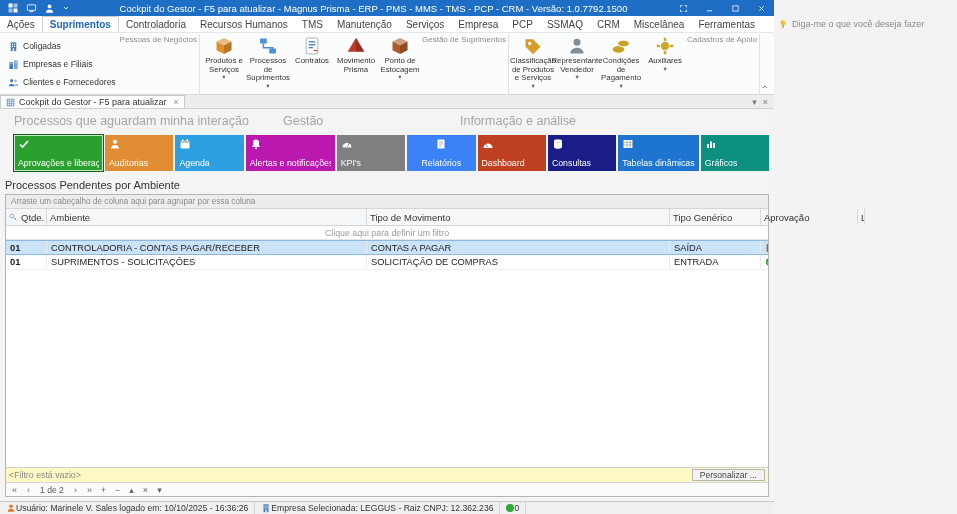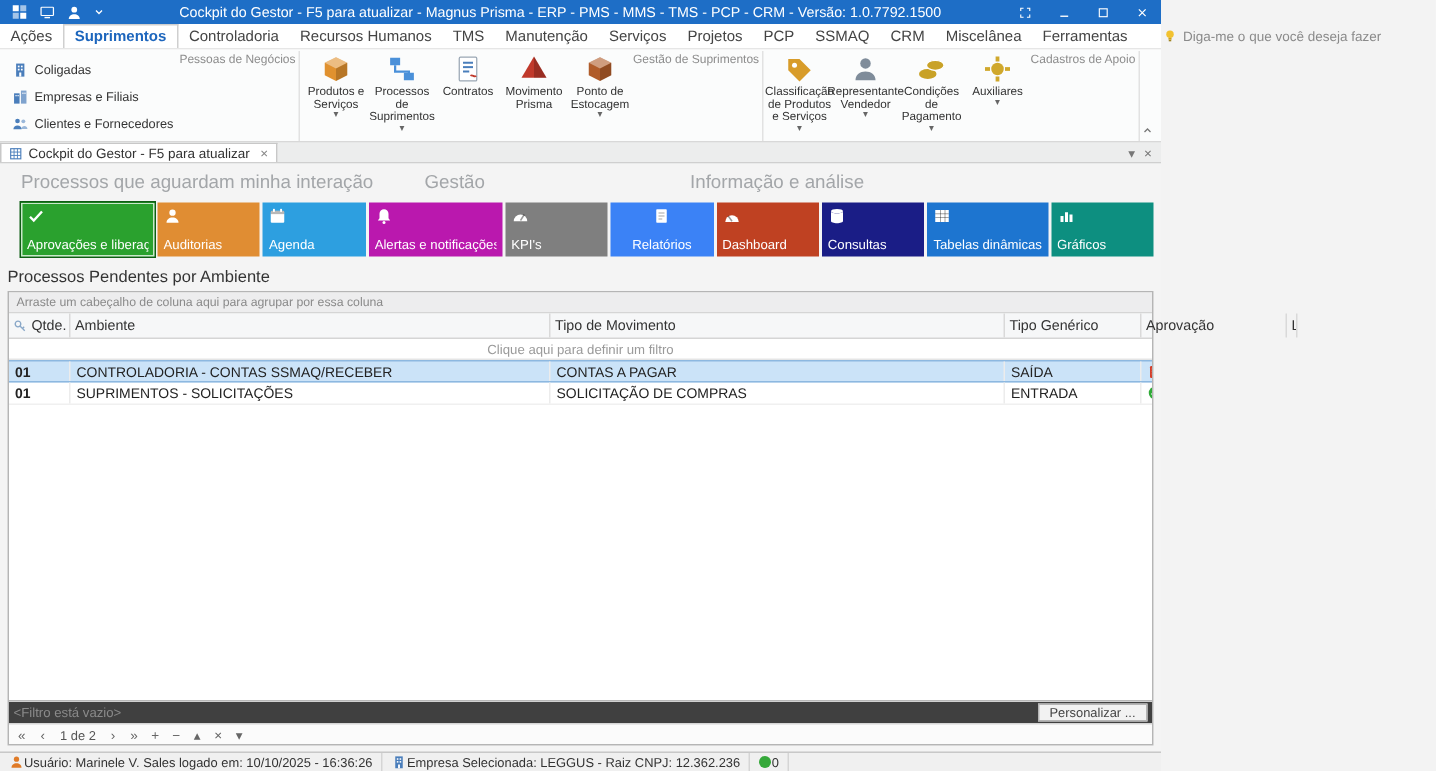--- a/index.html
+++ b/index.html
@@ -55,21 +55,21 @@
   .grid { flex:1; border:1px solid #b5b5b5; background:#fff; display:flex; flex-direction:column; min-height:0; }
   .group-panel { height:14px; flex:none; background:#ededee; border-bottom:1px solid #d5d5d5; font-size:8.2px; color:#8a8a8a; display:flex; align-items:center; padding-left:5px; }
   .hdr { flex:none; display:grid; grid-template-columns:41px 320px 303px 91px 97px 1fr; height:17px; background:#f6f7f8; border-bottom:1px solid #d5d5d5; font-size:9.5px; color:#333; }
   .hdr .cell { border-right:1px solid #d9d9d9; display:flex; align-items:center; gap:3px; padding:0 3px; white-space:nowrap; overflow:hidden; }
   .filter-row { flex:none; height:14px; border-bottom:1px solid #e5e5e5; display:flex; align-items:center; justify-content:center; font-size:8.8px; color:#9a9a9a; }
   .grid-rows { flex:1; min-height:0; overflow:hidden; background:#fff; }
   .grow { display:grid; grid-template-columns:41px 320px 303px 91px 97px 1fr; height:15px; font-size:9.3px; color:#222; border-bottom:1px solid #f0f0f0; }
   .grow .cell { display:flex; align-items:center; gap:3px; padding:0 4px; border-right:1px solid #ececec; white-space:nowrap; overflow:hidden; }
   .grow.selected { background:#cbe3f8; border-top:1px solid #8db8e0; border-bottom:1px solid #8db8e0; }
   .c-qtde { font-weight:bold; }
-  .grid-footer { flex:none; height:15px; border-top:1px solid #d0d0d0; background:#404040; display:flex; align-items:center; justify-content:space-between; padding:0 3px; font-size:8.8px; color:#8a8a8a; }
+  .grid-footer { flex:none; height:15px; border-top:1px solid #d0d0d0; background:#fef9c3; display:flex; align-items:center; justify-content:space-between; padding:0 3px; font-size:8.8px; color:#8a8a8a; }
   .personalize { border:1px solid #b5b5b5; background:#f2f2f2; font-size:8.6px; color:#444; height:12px; line-height:10px; padding:0 7px; }
   .navigator { flex:none; height:14px; border-top:1px solid #d5d5d5; background:#fbfbfb; display:flex; align-items:center; gap:1px; padding-left:2px; font-size:9px; color:#666; }
   .nav-btn { min-width:13px; text-align:center; cursor:default; }
   .pager-text { padding:0 4px; font-size:8.6px; color:#555; }
 
   
   .statusbar { height:13px; flex:none; background:#f0f0f0; border-top:1px solid #c8c8c8; display:flex; align-items:center; font-size:8.6px; color:#333; }
   .sb-seg { display:flex; align-items:center; gap:0; padding:0 6px; height:100%; border-right:1px solid #d5d5d5; white-space:nowrap; }
   .sb-fill { flex:1; }
   .dot-green { width:8px; height:8px; border-radius:50%; background:#35a83a; display:inline-block; }
@@ -150,21 +150,21 @@
 
   <div class="ribbon-tabbar">
     <div class="rtabs">
         <div class="rtab">Ações</div>
         <div class="rtab active">Suprimentos</div>
         <div class="rtab">Controladoria</div>
         <div class="rtab">Recursos Humanos</div>
         <div class="rtab">TMS</div>
         <div class="rtab">Manutenção</div>
         <div class="rtab">Serviços</div>
-        <div class="rtab">Projetos</div>
+        <div class="rtab">Empresa</div>
         <div class="rtab">PCP</div>
         <div class="rtab">SSMAQ</div>
         <div class="rtab">CRM</div>
         <div class="rtab">Miscelânea</div>
         <div class="rtab">Ferramentas</div>
       </div>
     <div class="tellme">
       <span class="ic ic10">
           <svg viewBox="0 0 24 24" xmlns="http://www.w3.org/2000/svg">
             <circle cx="12" cy="9" r="6" fill="#f2c230"></circle>
@@ -498,21 +498,21 @@
             <span>Aprovação</span>
           </div>
           <div class="cell">
             <span>Liberação</span>
           </div>
         </div>
       <div class="filter-row">Clique aqui para definir um filtro</div>
       <div class="grid-rows">
           <div class="grow selected">
             <div class="cell c-qtde">01</div>
-            <div class="cell">CONTROLADORIA - CONTAS SSMAQ/RECEBER</div>
+            <div class="cell">CONTROLADORIA - CONTAS PAGAR/RECEBER</div>
             <div class="cell">CONTAS A PAGAR</div>
             <div class="cell">SAÍDA</div>
             <div class="cell">
               <span class="ic ic10">
                 <svg viewBox="0 0 24 24" xmlns="http://www.w3.org/2000/svg">
                   <rect x="4" y="2.5" width="16" height="19" rx="2" fill="#d33e2a"></rect>
                   <rect x="7" y="6" width="10" height="2.2" fill="#ffffff"></rect>
                   <rect x="7" y="10" width="10" height="2.2" fill="#ffffff"></rect>
                   <rect x="7" y="14" width="6" height="2.2" fill="#ffffff"></rect>
                 </svg>

